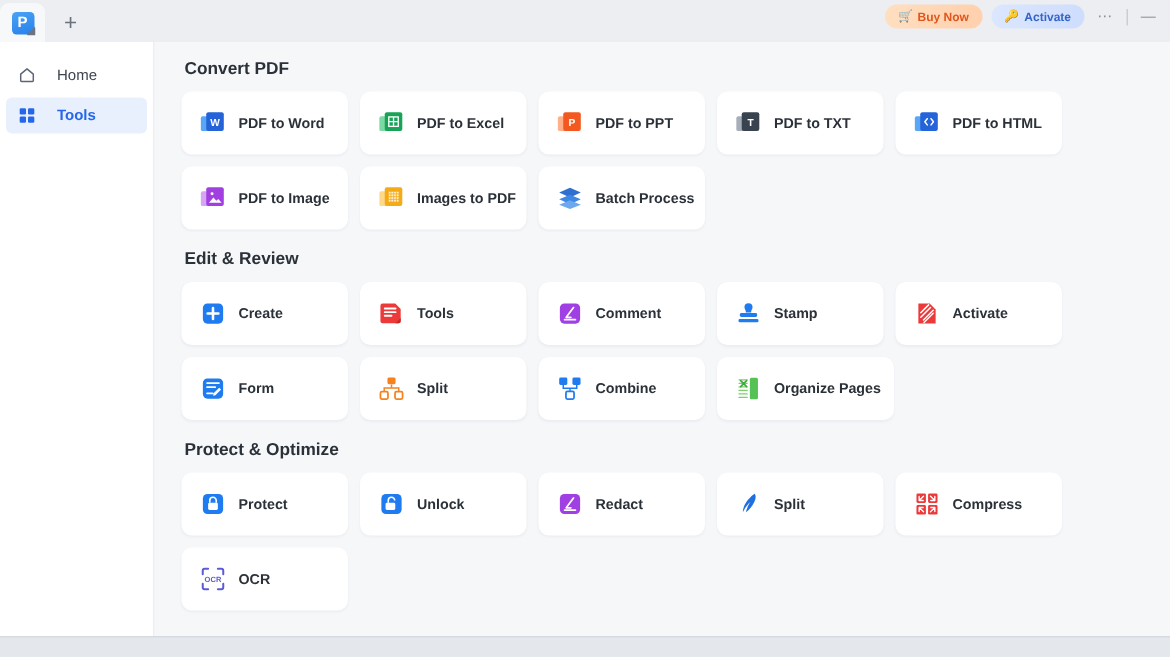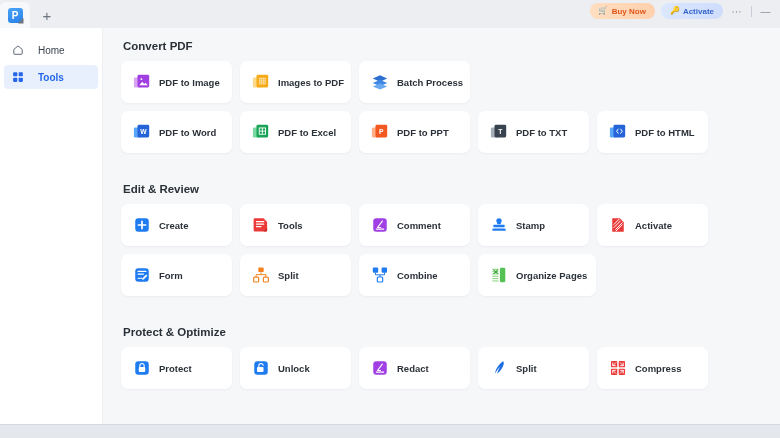--- a/index.html
+++ b/index.html
@@ -87,21 +87,21 @@
   }
   .side-item.active { background: #e8f0fe; color: #2567e8; font-weight: bold; }
   .side-ico { width: 12px; height: 12px; display:flex; align-items:center; justify-content:center; }
 
   
   .content { flex: 1; overflow: hidden; padding: 12px 0 0 18px; }
   .section-title {
     font-size: 11.5px; color: #2b3138; font-weight: bold;
     margin: 0 0 9px 2px;
   }
-  .section + .section { margin-top: 30px; }
+  .section + .section { margin-top: 14px; }
   .row { display: flex; gap: 8px; margin-bottom: 8px; }
   .card {
     width: 111px; height: 42px;
     background: #fff; border-radius: 7px;
     display: flex; align-items: center; gap: 8px;
     padding-left: 12px;
     font-size: 9.5px; color: #2b3138; font-weight: bold;
     cursor: pointer;
     box-shadow: 0 1px 2px rgba(25,40,70,0.05);
   }
@@ -167,20 +167,78 @@
 
     <div class="content">
 
       <div class="section">
         <div class="section-title">Convert PDF</div>
 
         <div class="row">
           <div class="card">
             <span class="ico">
               <svg viewBox="0 0 20 20">
+                <rect x="1" y="5" width="8" height="11" rx="1.4" fill="#5aa6f6"></rect>
+                <rect x="5" y="2" width="13" height="14" rx="1.6" fill="#2563d8"></rect>
+                <text x="11.5" y="12.4" font-size="7.5" font-weight="bold" fill="#fff" text-anchor="middle" font-family="Liberation Sans, sans-serif">W</text>
+              </svg>
+            </span>
+            <span class="label">PDF to Word</span>
+          </div>
+
+          <div class="card">
+            <span class="ico">
+              <svg viewBox="0 0 20 20">
+                <rect x="1" y="5" width="8" height="11" rx="1.4" fill="#7bd9a4"></rect>
+                <rect x="5" y="2" width="13" height="14" rx="1.6" fill="#18a356"></rect>
+                <rect x="8" y="5.5" width="7" height="7" fill="none" stroke="#fff" stroke-width="1"></rect>
+                <path d="M11.5 5.5v7M8 9h7" stroke="#fff" stroke-width="1"></path>
+              </svg>
+            </span>
+            <span class="label">PDF to Excel</span>
+          </div>
+
+          <div class="card">
+            <span class="ico">
+              <svg viewBox="0 0 20 20">
+                <rect x="1" y="5" width="8" height="11" rx="1.4" fill="#ffb089"></rect>
+                <rect x="5" y="2" width="13" height="14" rx="1.6" fill="#f2581f"></rect>
+                <text x="11.5" y="12.4" font-size="7.5" font-weight="bold" fill="#fff" text-anchor="middle" font-family="Liberation Sans, sans-serif">P</text>
+              </svg>
+            </span>
+            <span class="label">PDF to PPT</span>
+          </div>
+
+          <div class="card">
+            <span class="ico">
+              <svg viewBox="0 0 20 20">
+                <rect x="1" y="5" width="8" height="11" rx="1.4" fill="#a6aeba"></rect>
+                <rect x="5" y="2" width="13" height="14" rx="1.6" fill="#39424f"></rect>
+                <text x="11.5" y="12.4" font-size="7.5" font-weight="bold" fill="#fff" text-anchor="middle" font-family="Liberation Sans, sans-serif">T</text>
+              </svg>
+            </span>
+            <span class="label">PDF to TXT</span>
+          </div>
+
+          <div class="card">
+            <span class="ico">
+              <svg viewBox="0 0 20 20">
+                <rect x="1" y="5" width="8" height="11" rx="1.4" fill="#5aa6f6"></rect>
+                <rect x="5" y="2" width="13" height="14" rx="1.6" fill="#2563d8"></rect>
+                <path d="M10.2 6.8 8.4 9.1l1.8 2.3M13 6.8l1.8 2.3-1.8 2.3" stroke="#fff" stroke-width="1.1" fill="none" stroke-linecap="round" stroke-linejoin="round"></path>
+              </svg>
+            </span>
+            <span class="label">PDF to HTML</span>
+          </div>
+        </div>
+
+        <div class="row">
+          <div class="card">
+            <span class="ico">
+              <svg viewBox="0 0 20 20">
                 <rect x="1" y="5" width="8" height="11" rx="1.4" fill="#d6a6f5"></rect>
                 <rect x="5" y="2" width="13" height="14" rx="1.6" fill="#a23fe0"></rect>
                 <circle cx="9.3" cy="6.8" r="1.1" fill="#fff"></circle>
                 <path d="M7 13.5 10.3 9.6l2.2 2.5 1.4-1.4 2.5 2.8z" fill="#fff"></path>
               </svg>
             </span>
             <span class="label">PDF to Image</span>
           </div>
 
           <div class="card">
@@ -200,78 +258,20 @@
             <span class="ico">
               <svg viewBox="0 0 20 20">
                 <path d="M10 2.4 18 6l-8 3.6L2 6z" fill="#2f6fd0"></path>
                 <path d="M10 7.6 18 11l-8 3.6L2 11z" fill="#3f87e5"></path>
                 <path d="M10 11.6 18 15l-8 3.2L2 15z" fill="#6aa8ef"></path>
               </svg>
             </span>
             <span class="label">Batch Process</span>
           </div>
         </div>
-
-        <div class="row">
-          <div class="card">
-            <span class="ico">
-              <svg viewBox="0 0 20 20">
-                <rect x="1" y="5" width="8" height="11" rx="1.4" fill="#5aa6f6"></rect>
-                <rect x="5" y="2" width="13" height="14" rx="1.6" fill="#2563d8"></rect>
-                <text x="11.5" y="12.4" font-size="7.5" font-weight="bold" fill="#fff" text-anchor="middle" font-family="Liberation Sans, sans-serif">W</text>
-              </svg>
-            </span>
-            <span class="label">PDF to Word</span>
-          </div>
-
-          <div class="card">
-            <span class="ico">
-              <svg viewBox="0 0 20 20">
-                <rect x="1" y="5" width="8" height="11" rx="1.4" fill="#7bd9a4"></rect>
-                <rect x="5" y="2" width="13" height="14" rx="1.6" fill="#18a356"></rect>
-                <rect x="8" y="5.5" width="7" height="7" fill="none" stroke="#fff" stroke-width="1"></rect>
-                <path d="M11.5 5.5v7M8 9h7" stroke="#fff" stroke-width="1"></path>
-              </svg>
-            </span>
-            <span class="label">PDF to Excel</span>
-          </div>
-
-          <div class="card">
-            <span class="ico">
-              <svg viewBox="0 0 20 20">
-                <rect x="1" y="5" width="8" height="11" rx="1.4" fill="#ffb089"></rect>
-                <rect x="5" y="2" width="13" height="14" rx="1.6" fill="#f2581f"></rect>
-                <text x="11.5" y="12.4" font-size="7.5" font-weight="bold" fill="#fff" text-anchor="middle" font-family="Liberation Sans, sans-serif">P</text>
-              </svg>
-            </span>
-            <span class="label">PDF to PPT</span>
-          </div>
-
-          <div class="card">
-            <span class="ico">
-              <svg viewBox="0 0 20 20">
-                <rect x="1" y="5" width="8" height="11" rx="1.4" fill="#a6aeba"></rect>
-                <rect x="5" y="2" width="13" height="14" rx="1.6" fill="#39424f"></rect>
-                <text x="11.5" y="12.4" font-size="7.5" font-weight="bold" fill="#fff" text-anchor="middle" font-family="Liberation Sans, sans-serif">T</text>
-              </svg>
-            </span>
-            <span class="label">PDF to TXT</span>
-          </div>
-
-          <div class="card">
-            <span class="ico">
-              <svg viewBox="0 0 20 20">
-                <rect x="1" y="5" width="8" height="11" rx="1.4" fill="#5aa6f6"></rect>
-                <rect x="5" y="2" width="13" height="14" rx="1.6" fill="#2563d8"></rect>
-                <path d="M10.2 6.8 8.4 9.1l1.8 2.3M13 6.8l1.8 2.3-1.8 2.3" stroke="#fff" stroke-width="1.1" fill="none" stroke-linecap="round" stroke-linejoin="round"></path>
-              </svg>
-            </span>
-            <span class="label">PDF to HTML</span>
-          </div>
-        </div>
       </div>
 
       <div class="section">
         <div class="section-title">Edit &amp; Review</div>
 
         <div class="row">
           <div class="card">
             <span class="ico">
               <svg viewBox="0 0 20 20">
                 <rect x="2.5" y="2.5" width="15" height="15" rx="3.4" fill="#1f7bf0"></rect>
@@ -428,19 +428,30 @@
                 <rect x="10.8" y="2.2" width="7" height="7" rx="1" fill="#ec3a3a"></rect>
                 <rect x="2.2" y="10.8" width="7" height="7" rx="1" fill="#ec3a3a"></rect>
                 <rect x="10.8" y="10.8" width="7" height="7" rx="1" fill="#ec3a3a"></rect>
                 <path d="M7.4 4.2 4.2 7.4M4.2 4.4v3h3M12.6 4.2l3.2 3.2M15.8 4.4v3h-3M7.4 15.8l-3.2-3.2M4.2 15.6v-3h3M12.6 15.8l3.2-3.2M15.8 15.6v-3h-3" stroke="#fff" stroke-width="1" fill="none" stroke-linecap="round" stroke-linejoin="round"></path>
               </svg>
             </span>
             <span class="label">Compress</span>
           </div>
         </div>
 
+        <div class="row">
+          <div class="card">
+            <span class="ico">
+              <svg viewBox="0 0 20 20">
+                <path d="M2.4 6.4V3.8a1.4 1.4 0 0 1 1.4-1.4h2.6M13.6 2.4h2.6a1.4 1.4 0 0 1 1.4 1.4v2.6M17.6 13.6v2.6a1.4 1.4 0 0 1-1.4 1.4h-2.6M6.4 17.6H3.8a1.4 1.4 0 0 1-1.4-1.4v-2.6" fill="none" stroke="#5b5bd6" stroke-width="1.5" stroke-linecap="round"></path>
+                <text x="10" y="12.4" font-size="5.6" font-weight="bold" fill="#5b5bd6" text-anchor="middle" font-family="Liberation Sans, sans-serif">OCR</text>
+              </svg>
+            </span>
+            <span class="label">OCR</span>
+          </div>
+        </div>
       </div>
 
     </div>
   </div>
 
   <div class="bottombar"></div>
 </div>
 
 </body></html>

